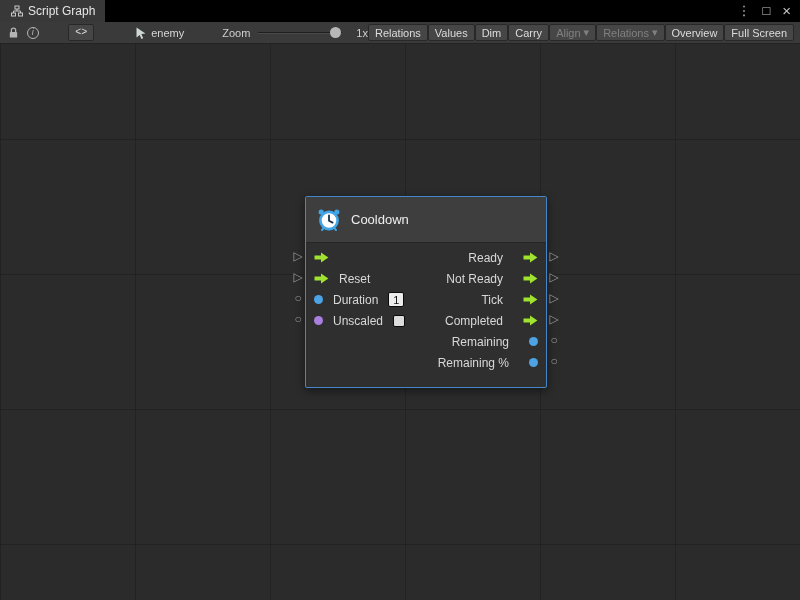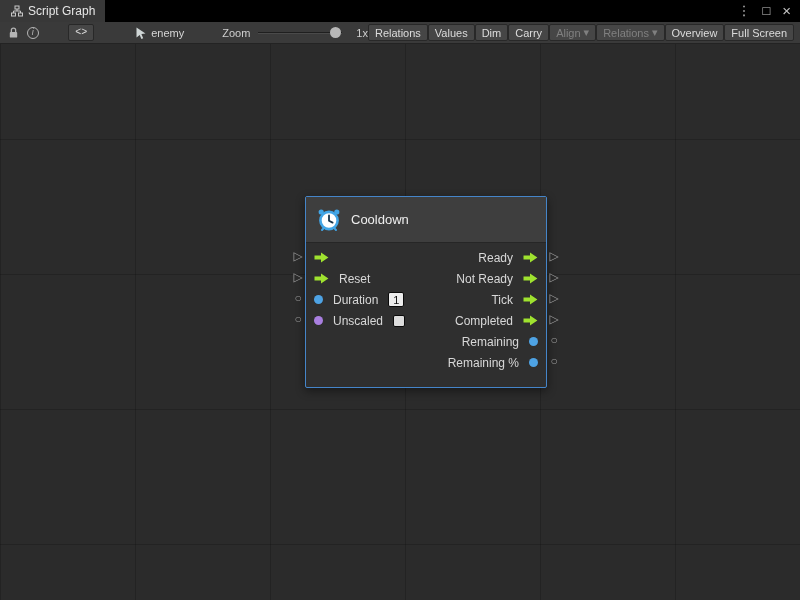--- a/index.html
+++ b/index.html
@@ -77,21 +77,21 @@
     box-shadow:0 3px 10px rgba(0,0,0,0.45);
   }
   .node-header {
     height:46px; background:#3e3e3e; border-bottom:1px solid #262626;
     display:flex; align-items:center; gap:9px; padding:0 10px;
     font-size:13px; color:#eeeeee;
   }
   .node-body { padding:4px 0 14px; }
   .node-row { height:21px; display:flex; align-items:center; font-size:12px; color:#d8d8d8; }
   .cell-left  { flex:1; display:flex; align-items:center; gap:10px; padding-left:8px; }
-  .cell-right { flex:1.2; display:flex; align-items:center; justify-content:flex-end; gap:10px; padding-right:8px; }
+  .cell-right { flex:1.2; display:flex; align-items:center; justify-content:flex-end; gap:20px; padding-right:8px; }
 
   .dot { width:9px; height:9px; border-radius:50%; flex:none; }
   .dot-blue   { background:#4ea3e4; }
   .dot-purple { background:#a97fe0; }
 
   .value-field {
     width:16px; height:15px; background:#ececec; color:#111;
     border:1px solid #0a0a0a; border-radius:2px;
     font-family:"Liberation Sans", sans-serif; font-size:11px; text-align:center; padding:0;
   }

